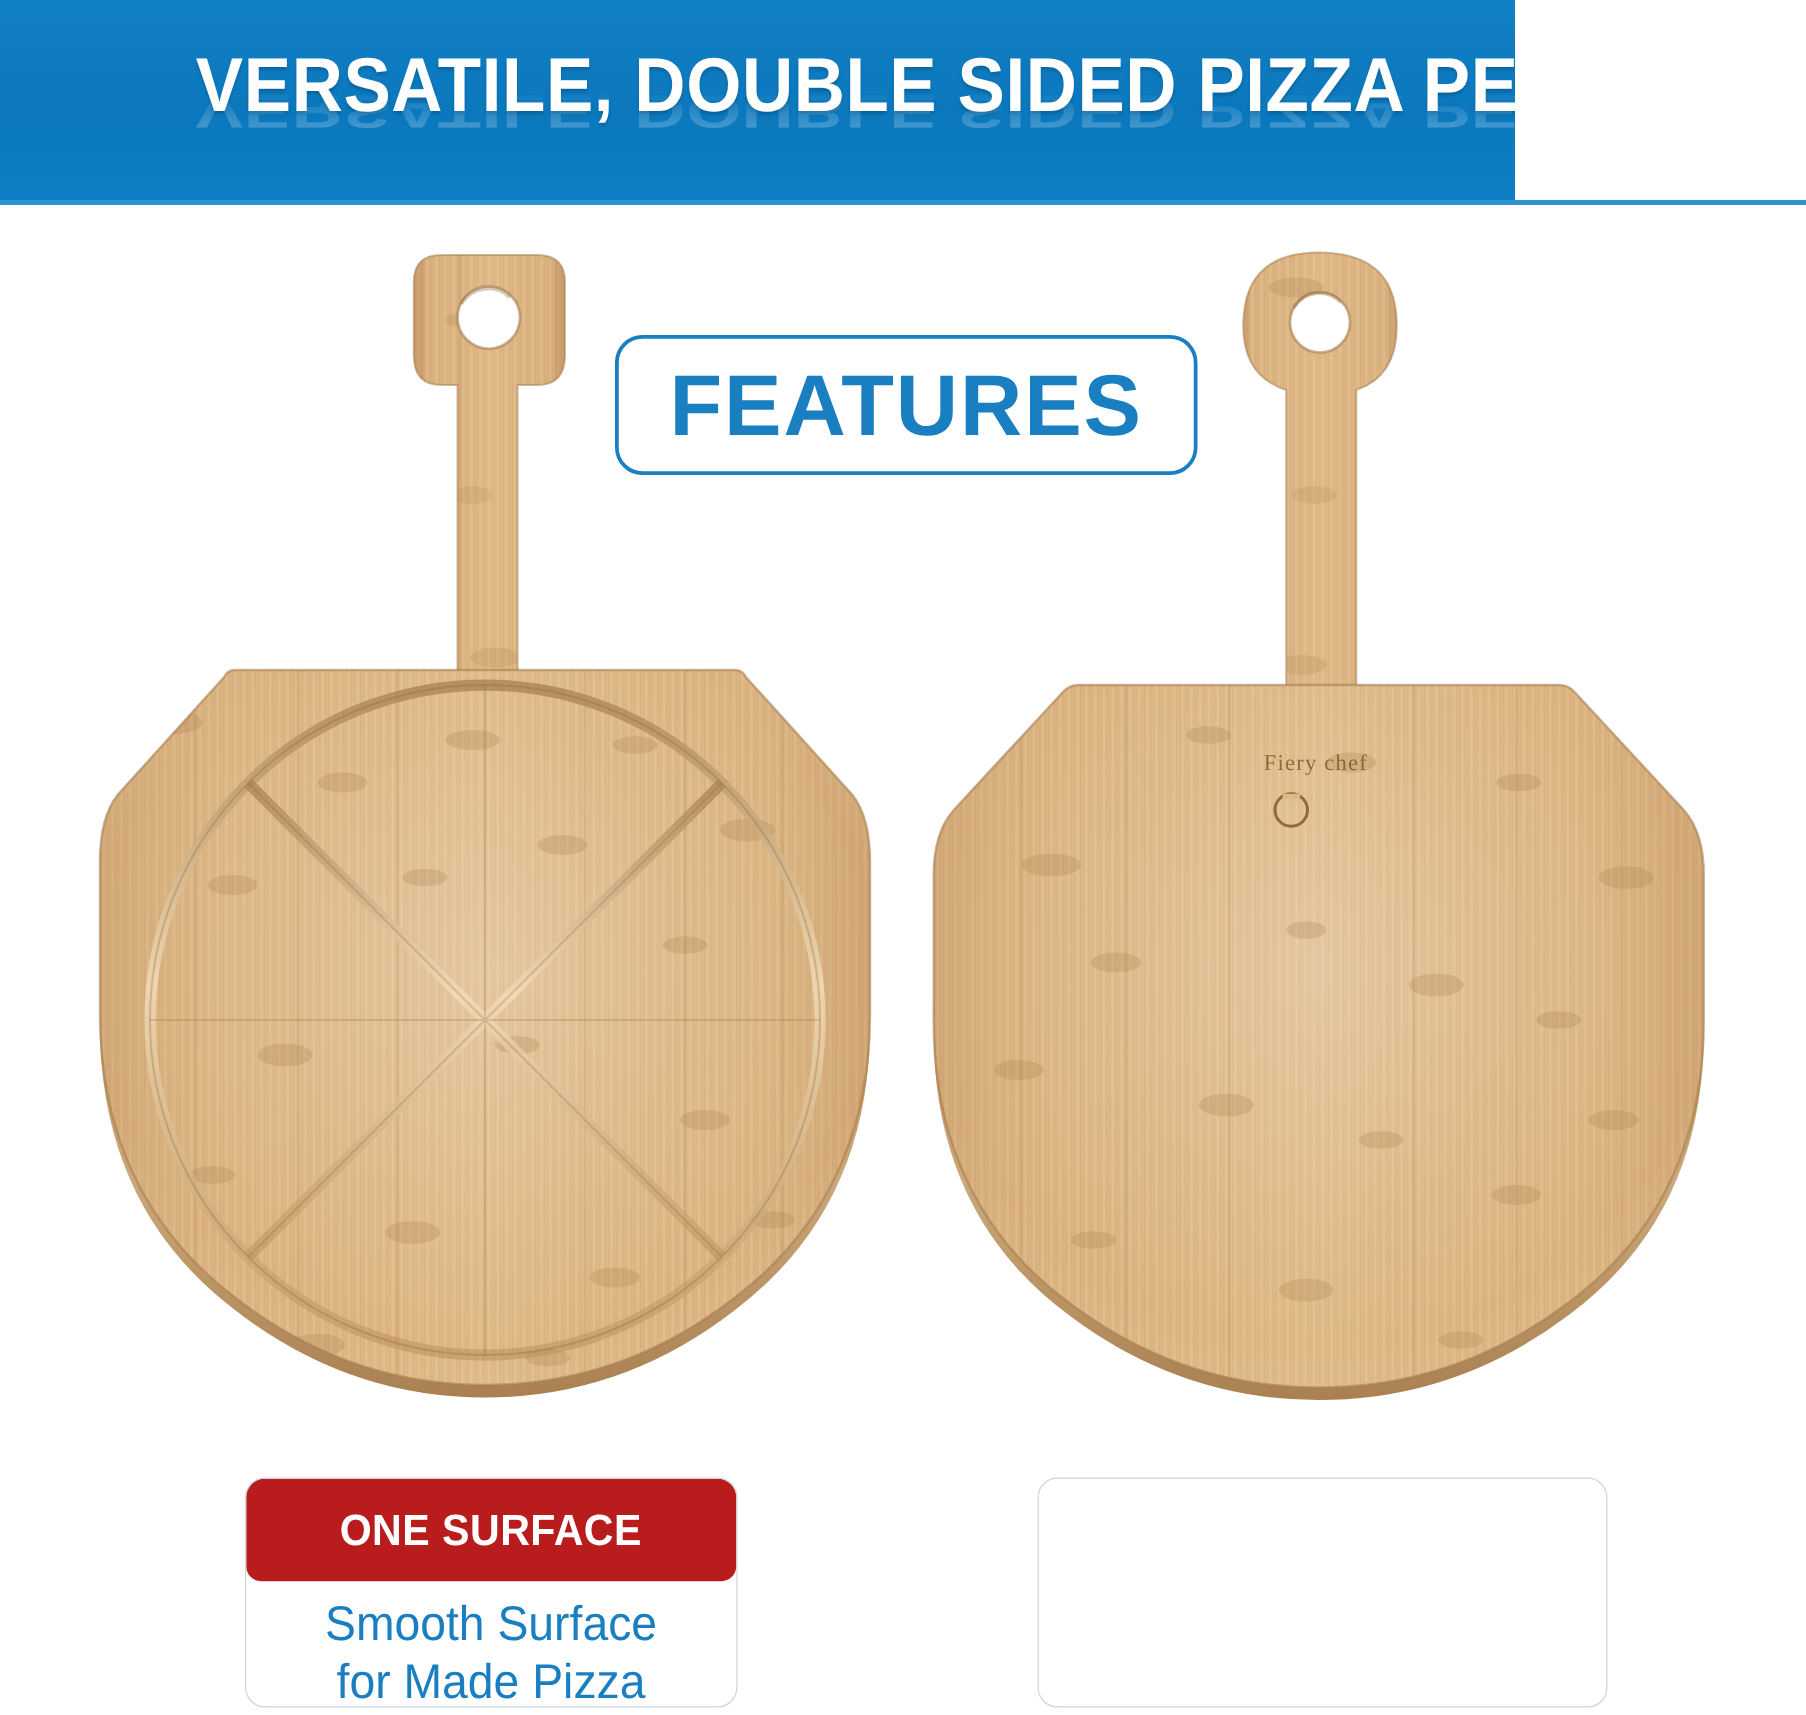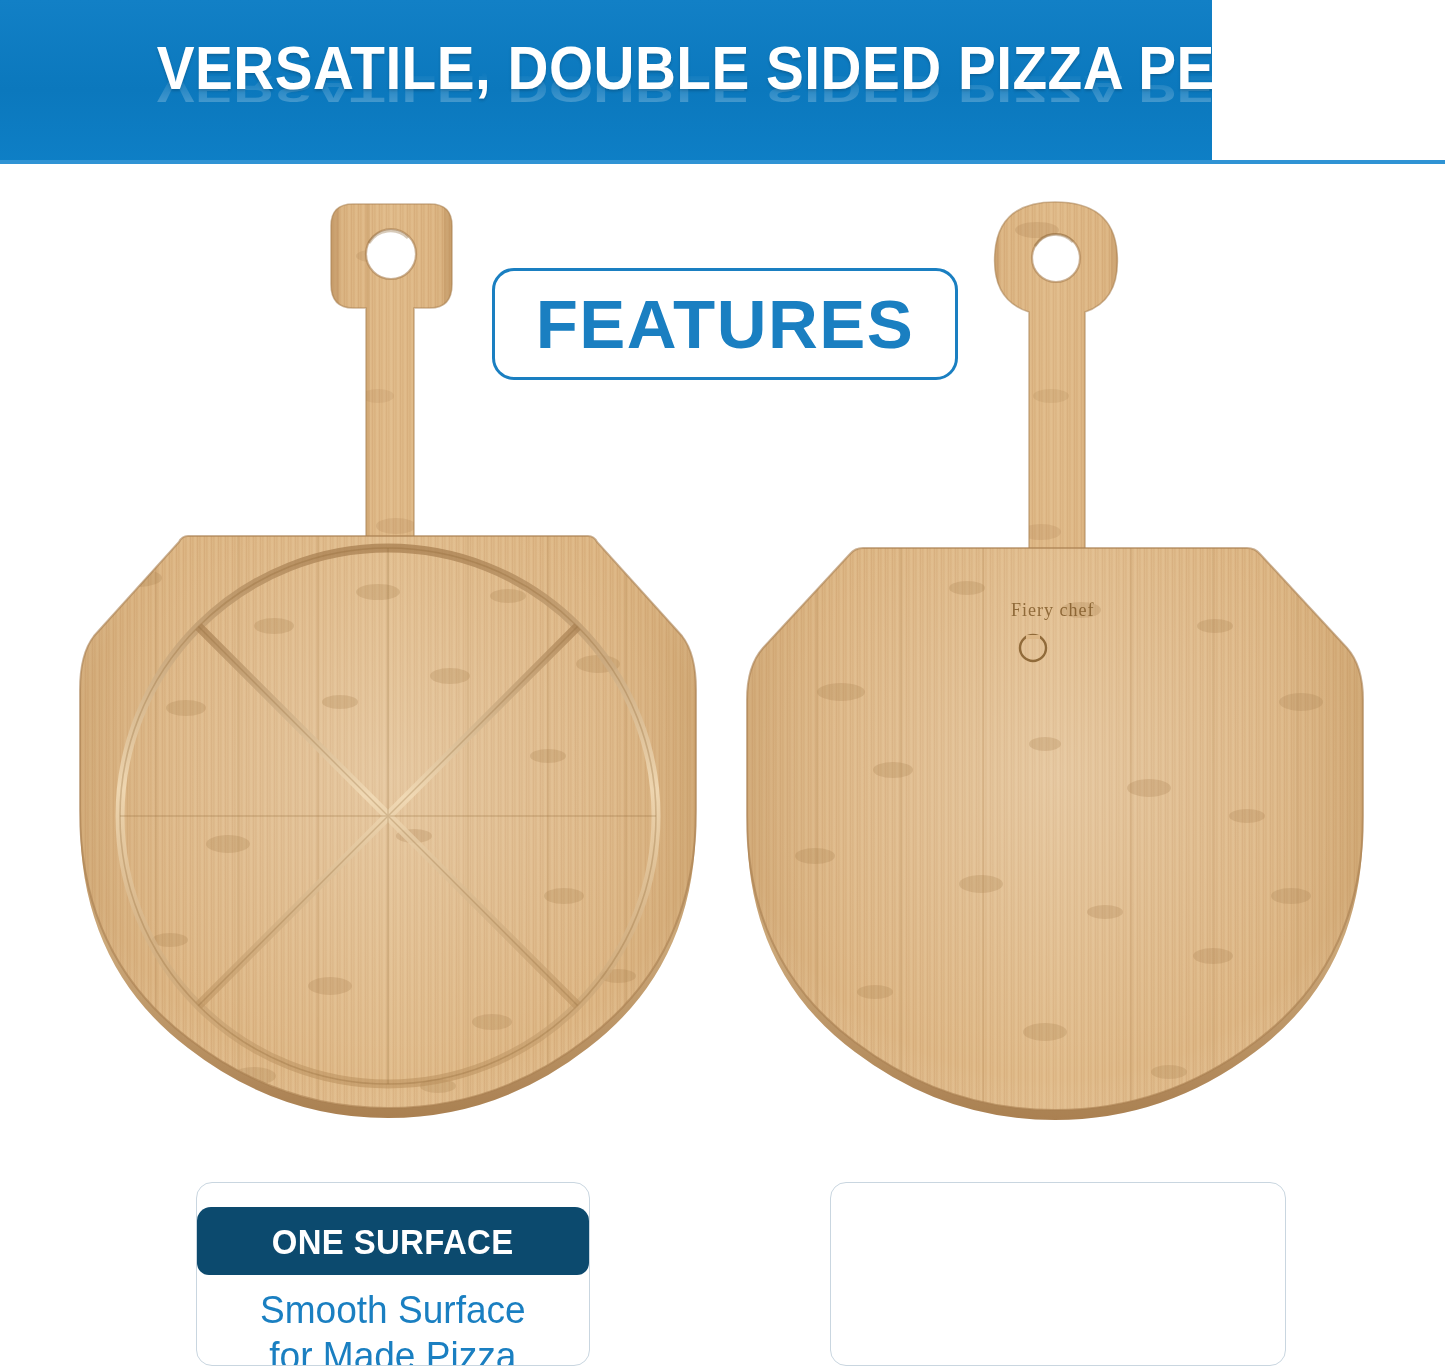--- a/index.html
+++ b/index.html
@@ -111,27 +111,26 @@
     border: 1.5px solid #c9d6e0;
     border-radius: 16px;
     box-sizing: border-box;
     overflow: hidden;
     z-index: 30;
   }
   #caption-left  { left: 196px; top: 1182px; width: 394px; height: 184px; }
   #caption-right { left: 830px; top: 1182px; width: 456px; height: 184px; }
 
   .caption-head {
-    height: 68px;
-    background: #0c4a6e;
+    height: 82px;
+    background: #b91c1c;
     border-radius: 14px 14px 12px 12px;
     display: flex;
     align-items: center;
     justify-content: center;
-    margin-top: 24px;
   }
   .caption-head-label {
     color: #ffffff;
     font-family: "Liberation Sans Narrow", "Liberation Sans", sans-serif;
     font-weight: bold;
     font-size: 35px;
     letter-spacing: 0.4px;
     transform: scaleX(0.94);
     white-space: nowrap;
     line-height: 1;

